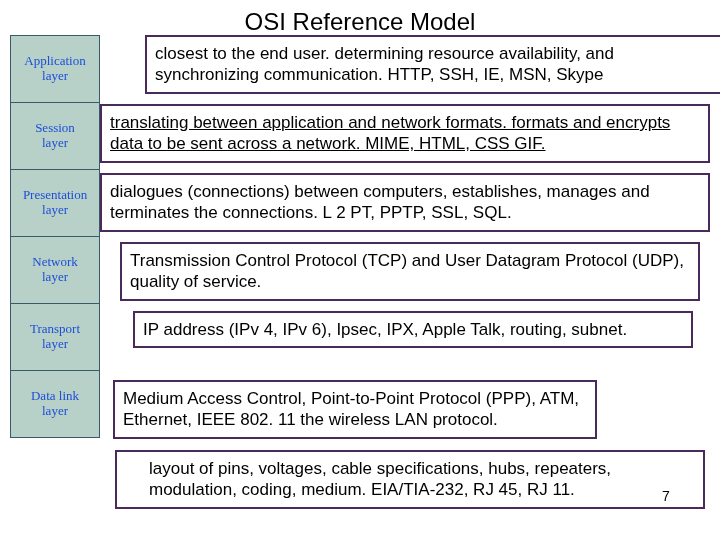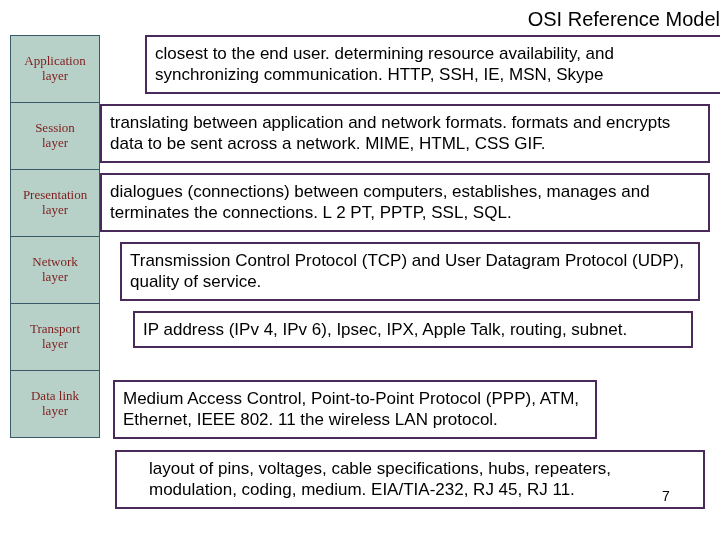--- a/index.html
+++ b/index.html
@@ -5,42 +5,42 @@
   * { margin: 0; padding: 0; box-sizing: border-box; }
   body {
     width: 720px;
     height: 540px;
     font-family: Arial, Helvetica, sans-serif;
     background: #fff;
     position: relative;
     overflow: hidden;
   }
   .title {
-    text-align: right;
-    font-size: 20px;
+    text-align: center;
+    font-size: 24px;
     padding: 8px 0 4px 0;
     font-weight: normal;
   }
   .layers-col {
     position: absolute;
     left: 10px;
     top: 35px;
     width: 90px;
   }
   .layer-cell {
     height: 68px;
     border: 1px solid #3a5a6a;
     background: #b7d0c8;
     display: flex;
     align-items: center;
     justify-content: center;
     text-align: center;
     font-family: "Times New Roman", Times, serif;
     font-size: 13px;
-    color: #7f1d1d;
+    color: #1d4ed8;
     line-height: 1.15;
     padding: 0 16px;
     margin-top: -1px;
   }
   .layer-cell:first-child { margin-top: 0; }
   .desc-box {
     position: absolute;
     border: 2px solid #4a2a5a;
     background: #fff;
     font-size: 17px;
@@ -60,20 +60,20 @@
 <div class="layers-col">
   <div class="layer-cell">Application layer</div>
   <div class="layer-cell">Session layer</div>
   <div class="layer-cell">Presentation layer</div>
   <div class="layer-cell">Network layer</div>
   <div class="layer-cell">Transport layer</div>
   <div class="layer-cell">Data link layer</div>
 </div>
 
 <div class="desc-box" style="left:115px; top:35px; width:580px;margin-left:30px;">closest to the end user. determining resource availability, and synchronizing communication. HTTP, SSH, IE, MSN, Skype</div>
-<div class="desc-box" style="left:100px; top:104px; width:610px;">translating between application and network formats. formats and encrypts data to be sent across a network. MIME, HTML, CSS GIF.</div>
+<div class="desc-box" style="left:100px; top:104px; width:610px;text-decoration:underline;">translating between application and network formats. formats and encrypts data to be sent across a network. MIME, HTML, CSS GIF.</div>
 <div class="desc-box" style="left:100px; top:173px; width:610px;">dialogues (connections) between computers, establishes, manages and terminates the connections. L 2 PT, PPTP, SSL, SQL.</div>
 <div class="desc-box" style="left:120px; top:242px; width:580px;">Transmission Control Protocol (TCP) and User Datagram Protocol (UDP), quality of service.</div>
 <div class="desc-box" style="left:133px; top:311px; width:560px;">IP address (IPv 4, IPv 6), Ipsec, IPX, Apple Talk, routing, subnet.</div>
 <div class="desc-box" style="left:105px; top:380px; width:484px;margin-left:8px;">Medium Access Control, Point-to-Point Protocol (PPP), ATM, Ethernet, IEEE 802. 11 the wireless LAN protocol.</div>
 <div class="desc-box" style="left:115px; top:450px; width:590px;padding-left:32px;">layout of pins, voltages, cable specifications, hubs, repeaters, modulation, coding, medium. EIA/TIA-232, RJ 45, RJ 11.</div>
 
 <div class="page-num" style="left:662px; top:488px;">7</div>
 
 </body></html>

